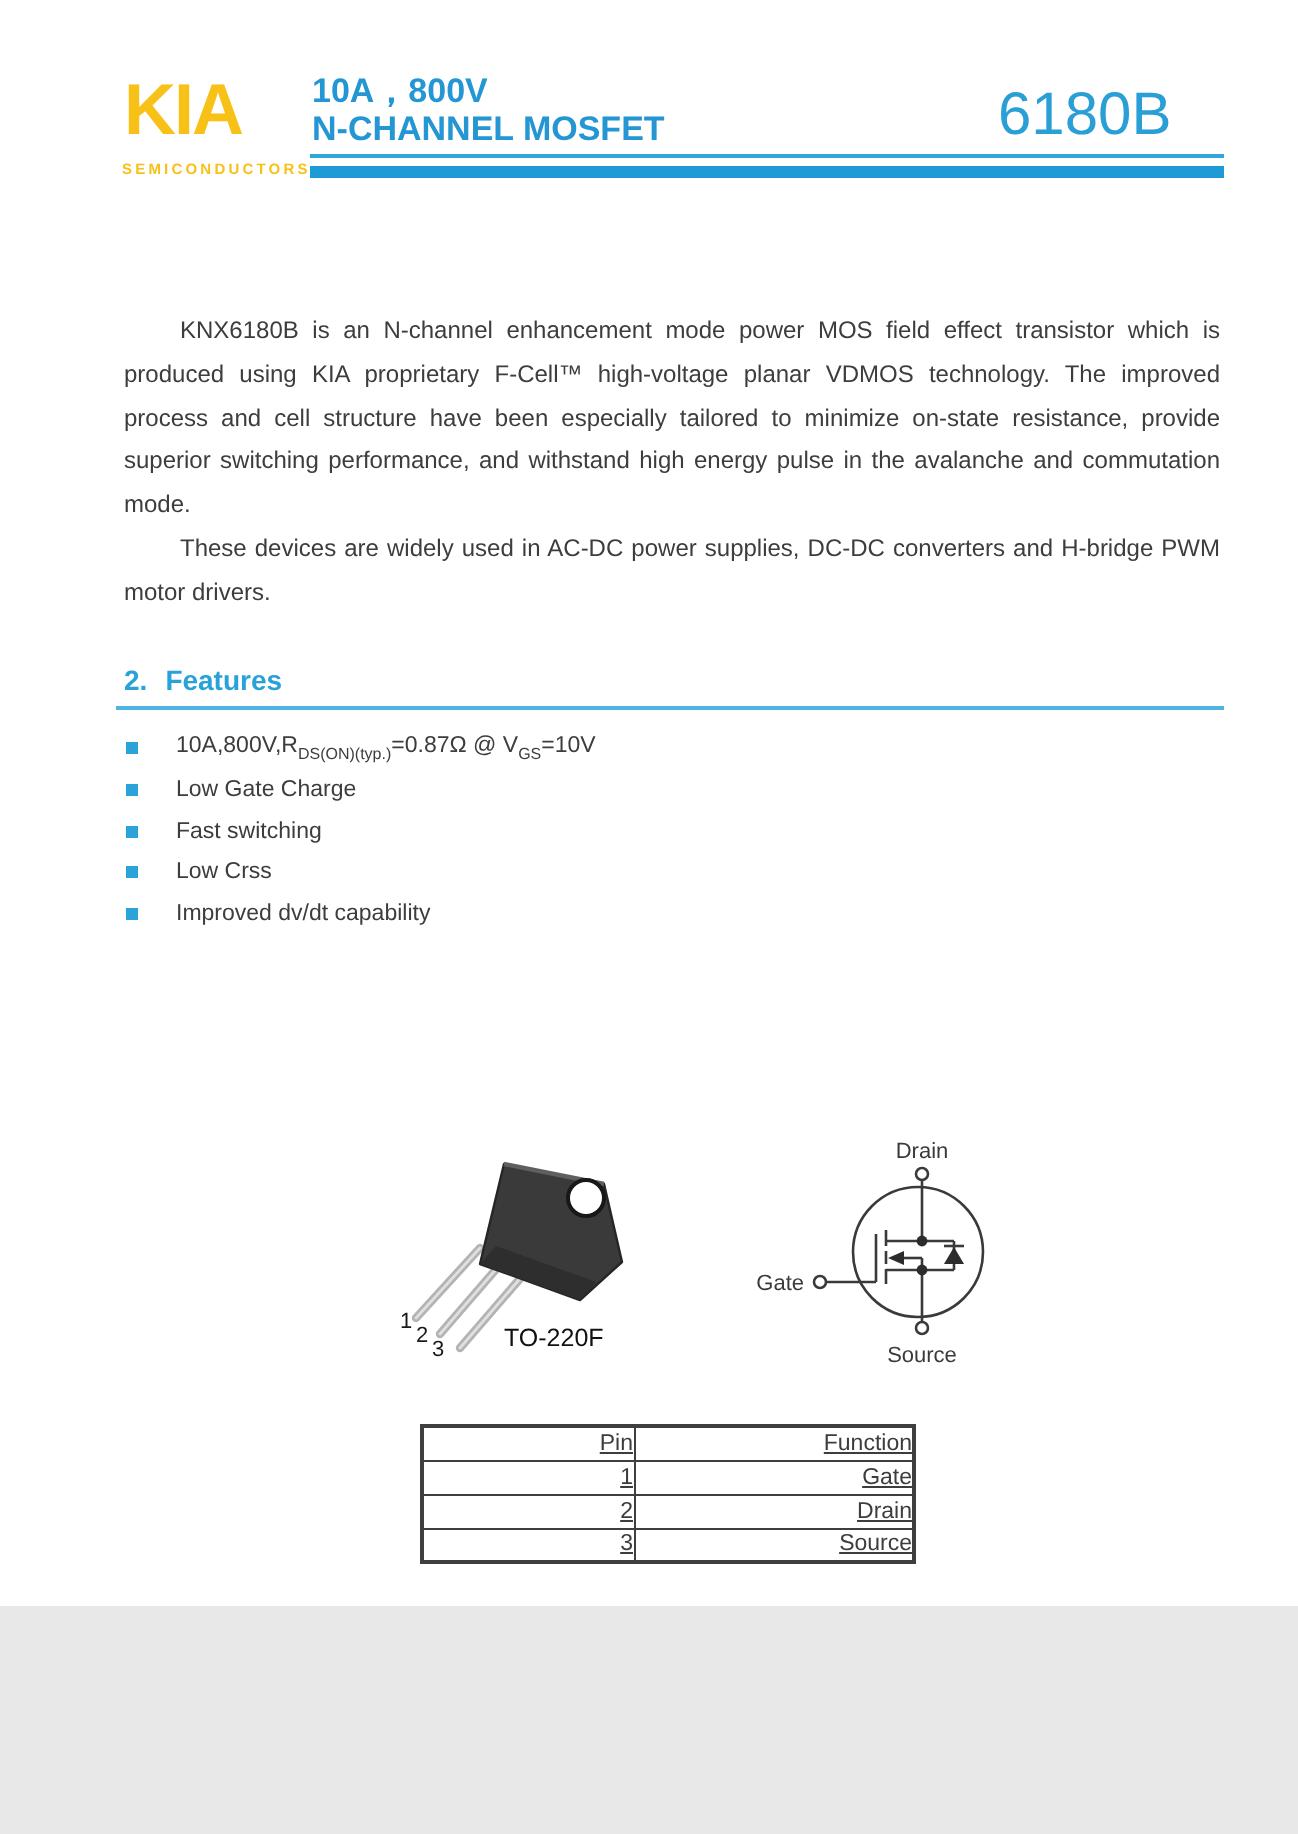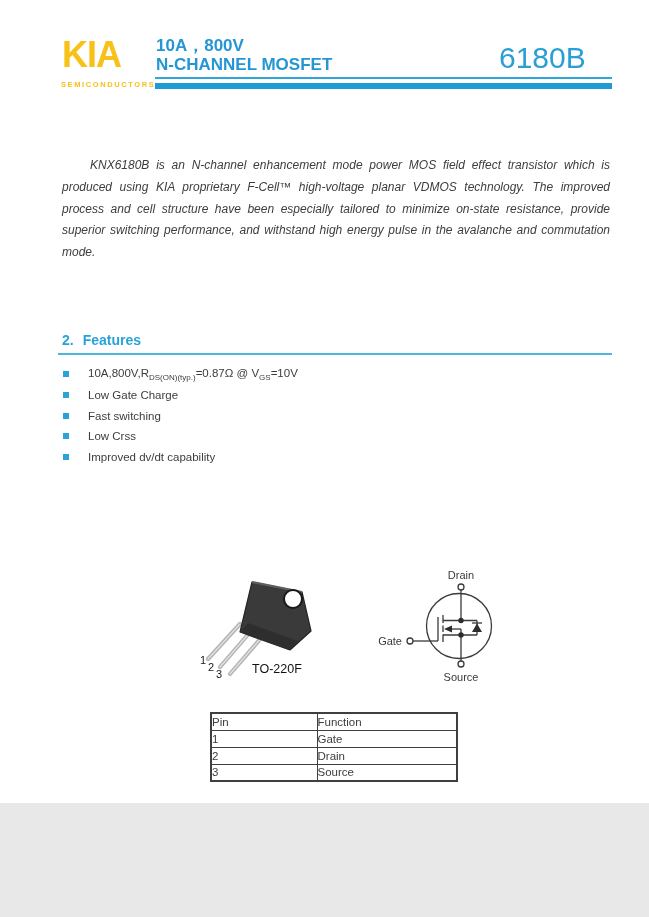--- a/index.html
+++ b/index.html
@@ -20,34 +20,34 @@
   .hdr-thinline { position:absolute; left:155px; top:77px; width:457px; height:1.5px; background:#2fa7db; }
   .hdr-bar { position:absolute; left:155px; top:82.5px; width:457px; height:6px; background:#1e9bd7; }
   
   .section-heading { position:absolute; left:58px; width:554px; font-size:14px; font-weight:bold;
                      color:#29a2d9; padding:0 0 5px 4px; border-bottom:2px solid #50b4e0; }
   .section-heading .num { margin-right:9px; }
   .sec-desc { top:127px; } .sec-feat { top:332px; } .sec-pin { top:523px; }
   
   .desc-body { position:absolute; left:62px; top:155px; width:548px; }
   .desc-body p { font-size:12px; line-height:21.8px; color:#3d3d3d; text-align:justify;
-                 text-indent:28px;font-style:italic; }
+                 text-indent:28px; }
   
   .features { position:absolute; left:63px; top:364px; width:540px; list-style:none; }
   .features li { display:flex; align-items:center; height:20.7px; font-size:11.5px; color:#3d3d3d;text-align:center; }
   .features .bullet { width:6px; height:6px; background:#2aa3d9; margin-right:19px; flex:none; }
   .features sub { font-size:8px; }
   
   .pkg-svg { position:absolute; left:180px; top:570px; }
   .sym-svg { position:absolute; left:372px; top:553px; }
   .sym-svg text, .pkg-svg text { font-family:"Liberation Sans", sans-serif; }
   
   .pin-table { position:absolute; left:210px; top:712px; border-collapse:collapse;
                border:2px solid #3f3f3f; font-size:11.5px; color:#3d3d3d; }
-  .pin-table td { border:1px solid #3f3f3f; height:17px; text-align:left; vertical-align:middle; }
+  .pin-table td { border:1px solid #3f3f3f; height:17px; text-align:right; vertical-align:middle;text-decoration:underline; }
   .pin-table td.c1 { width:106px; } .pin-table td.c2 { width:140px; }
   
   .footer-line { position:absolute; left:55px; top:847px; width:557px; height:1.5px; background:#5fbae4; }
   .footer-page { position:absolute; left:55px; top:852px; width:557px; text-align:center;
                  font-size:10px; font-weight:bold; color:#2496d3; }
   .footer-rev { position:absolute; left:372px; top:852px; width:196px; text-align:right;
                 font-size:16px; font-weight:bold; color:#2496d3; }
 </style>
 </head>
 <body>
@@ -59,20 +59,21 @@
   <div class="subtitle">
     <span>10A，800V</span>
     <span>N-CHANNEL MOSFET</span>
   </div>
   <div class="part-number">6180B</div>
   <div class="hdr-thinline"></div>
   <div class="hdr-bar"></div>
 
   <div class="desc-body">
     <p>KNX6180B is an N-channel enhancement mode power MOS field effect transistor which is produced using KIA proprietary F-Cell™ high-voltage planar VDMOS technology. The improved process and cell structure have been especially tailored to minimize on-state resistance, provide superior switching performance, and withstand high energy pulse in the avalanche and commutation mode.</p>
+    <p>These devices are widely used in AC-DC power supplies, DC-DC converters and H-bridge PWM motor drivers.</p>
   </div>
 
   <div class="section-heading sec-feat">
     <span class="num">2.</span><span>Features</span>
   </div>
   <ul class="features">
     <li>
       <span class="bullet"></span>
       <span><span>10A,800V,R</span><sub>DS(ON)(typ.)</sub><span>=0.87Ω @ V</span><sub>GS</sub><span>=10V</span></span>
     </li>

